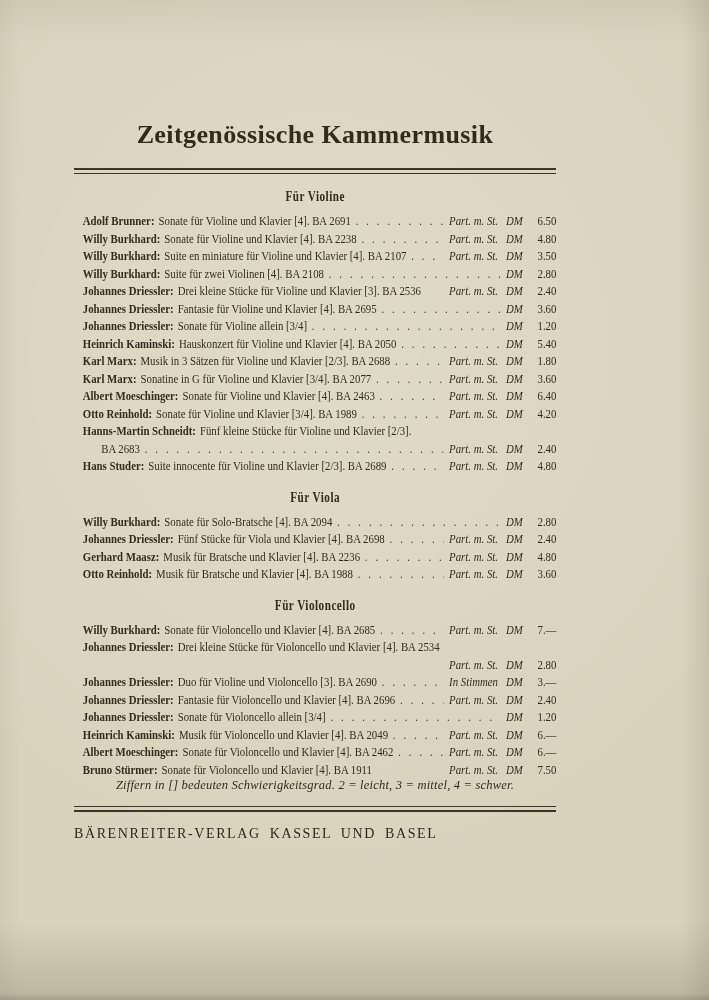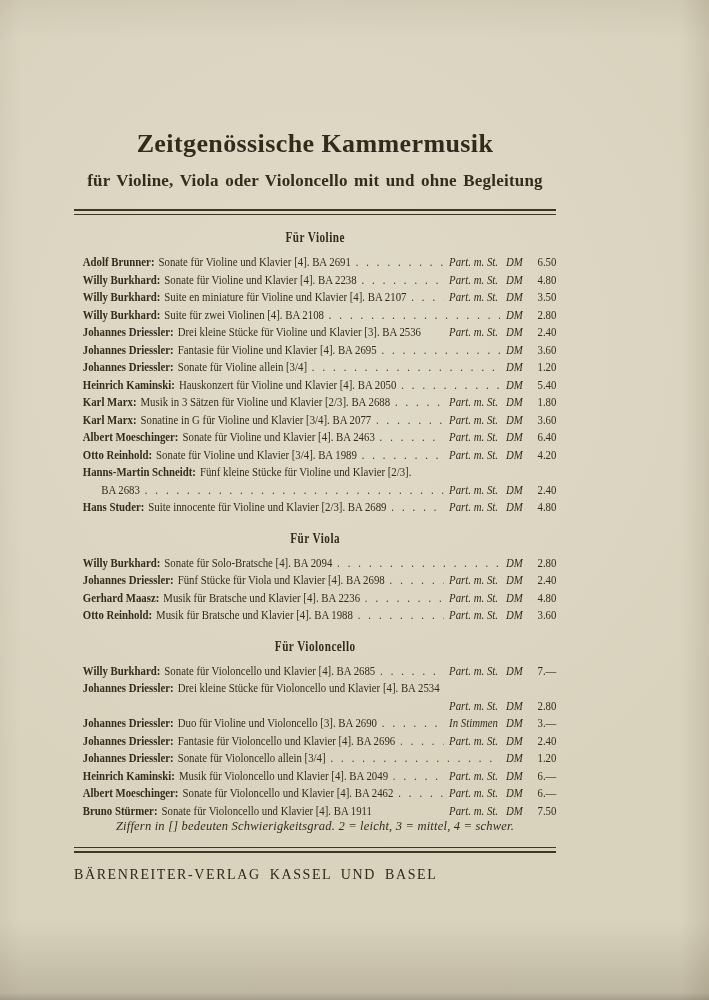--- a/index.html
+++ b/index.html
@@ -17,21 +17,21 @@
   }
   .paper{
     position:absolute;inset:0;
     background:
       radial-gradient(ellipse 120% 90% at 45% 35%, rgba(255,255,250,0.18), rgba(255,255,250,0) 60%),
       linear-gradient(180deg, rgba(120,108,80,0.10) 0%, rgba(120,108,80,0) 4%, rgba(120,108,80,0) 92%, rgba(95,85,60,0.22) 99.3%, rgba(70,62,45,0.35) 100%),
       linear-gradient(90deg, rgba(120,108,80,0.08) 0%, rgba(120,108,80,0) 3%, rgba(120,108,80,0) 96%, rgba(110,98,72,0.16) 100%);
   }
   .content{
     position:absolute;
-    left:74px;top:17px;width:482px;
+    left:74px;top:8px;width:482px;
     padding-top:112px;
   }
   .title{
     margin:0;
     font-size:26px;
     font-weight:bold;
     letter-spacing:0.4px;
     text-align:center;
     color:#332a1c;
   }
@@ -99,21 +99,20 @@
     color:#30281b;
   }
 </style>
 </head>
 <body>
 
 <div class="paper"></div>
 
 <div class="content">
   <h1 class="title">Zeitgenössische Kammermusik</h1>
-  <div class="subtitle">für Violine, Viola oder Violoncello mit und ohne Begleitung</div>
   <div class="rule rule-top"></div>
 
   <div class="sections" id="sections">
       <div class="section-heading">Für Violine</div>
       <div class="entry">
         <span class="author">Adolf Brunner:</span>
         <span class="etitle">Sonate für Violine und Klavier [4]. BA 2691</span>
         <span class="spacer">............................................................</span>
         <span class="part">Part. m. St.</span>
         <span class="dm">DM</span>

